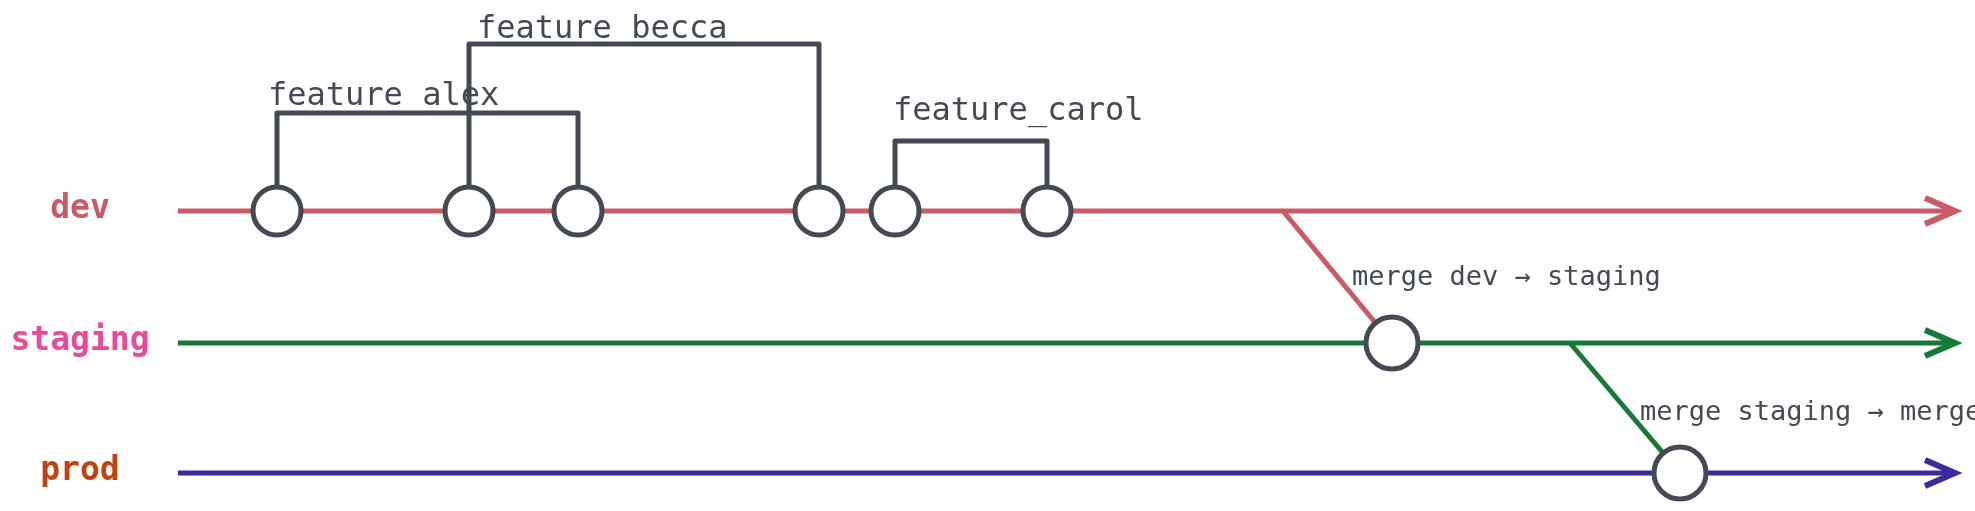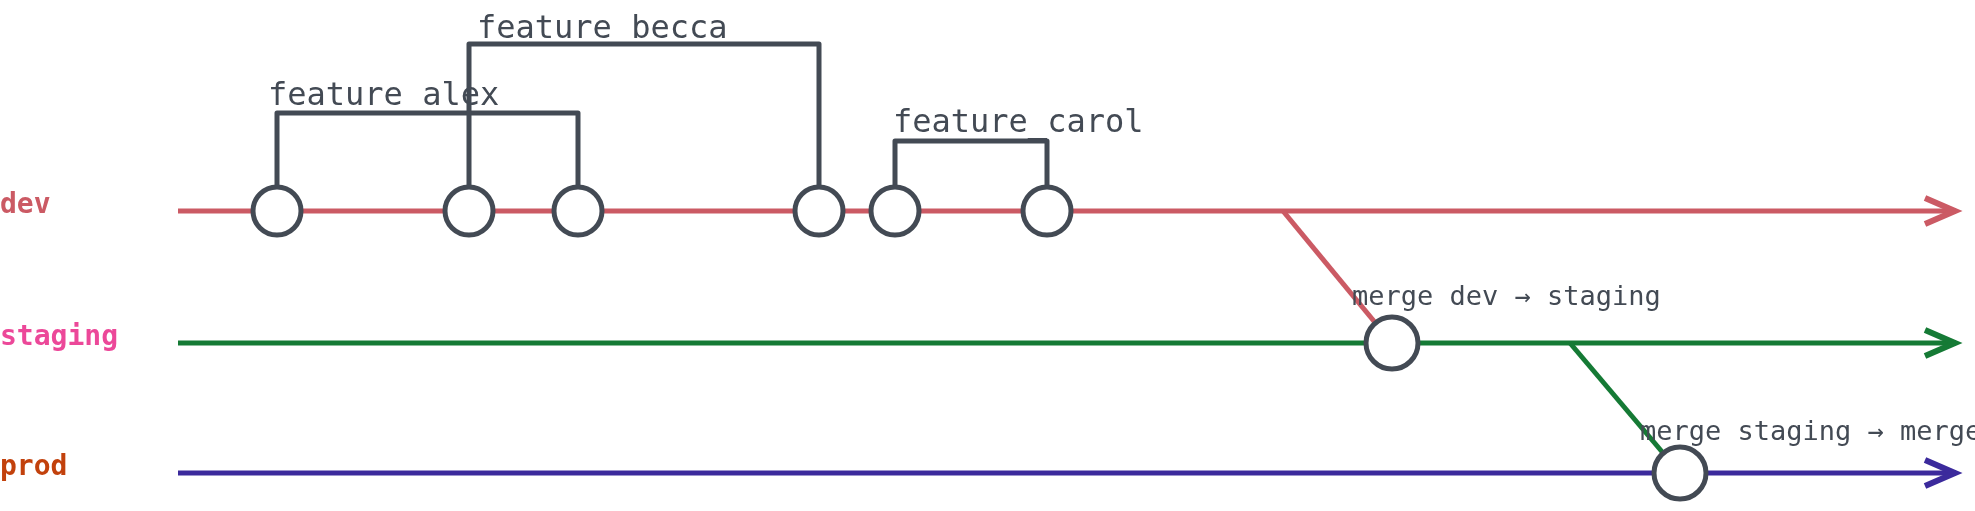--- a/index.html
+++ b/index.html
@@ -5,28 +5,28 @@
 <style>
   html,body{margin:0;padding:0;background:#ffffff;}
   body{
     width:1975px;height:511px;overflow:hidden;
     font-family:"DejaVu Sans Mono","Liberation Mono",monospace;
   }
   #stage{position:relative;width:1975px;height:511px;background:#fff;}
   #canvas{position:absolute;left:0;top:0;width:1975px;height:511px;}
   .lbl{position:absolute;white-space:pre;}
   .branch-label{
-    font-size:28px;font-weight:700;letter-spacing:0px;
-    text-align:left;
+    font-size:33px;font-weight:700;letter-spacing:0px;
+    text-align:center;
   }
   .feature-label{
     font-size:32px;font-weight:400;color:#434a54;
   }
   .merge-label{
-    font-size:27px;font-weight:400;color:#434a54;margin-top:20px;
+    font-size:27px;font-weight:400;color:#434a54;
   }
 </style>
 </head>
 <body>
 
 <div id="stage">
 
   <svg id="canvas" viewBox="0 0 1975 511" xmlns="http://www.w3.org/2000/svg">
 
     <g id="branch-lines">
@@ -60,18 +60,18 @@
       </g>
 
   </svg>
 
   <div id="text-layer">
       <div class="lbl branch-label" style="left: 0px; width: 160px; top: 187px; color: rgb(203, 90, 100);">dev</div>
       <div class="lbl branch-label" style="left: 0px; width: 160px; top: 319px; color: #ec4899;">staging</div>
       <div class="lbl branch-label" style="left: 0px; width: 160px; top: 449px; color: #c2410c;">prod</div>
       <div class="lbl feature-label" style="left: 268px; top: 75px; text-align: center;">feature_alex</div>
       <div class="lbl feature-label" style="left: 477px; top: 8px;">feature_becca</div>
-      <div class="lbl feature-label" style="left: 893px; top: 102px;">feature_carol</div>
+      <div class="lbl feature-label" style="left: 893px; top: 90px;">feature_carol</div>
       <div class="lbl merge-label" style="left: 1352px; top: 260px;">merge dev → staging</div>
       <div class="lbl merge-label" style="left: 1640px; top: 395px;">merge staging → merge</div>
     </div>
 
 </div>
 
 </body></html>

